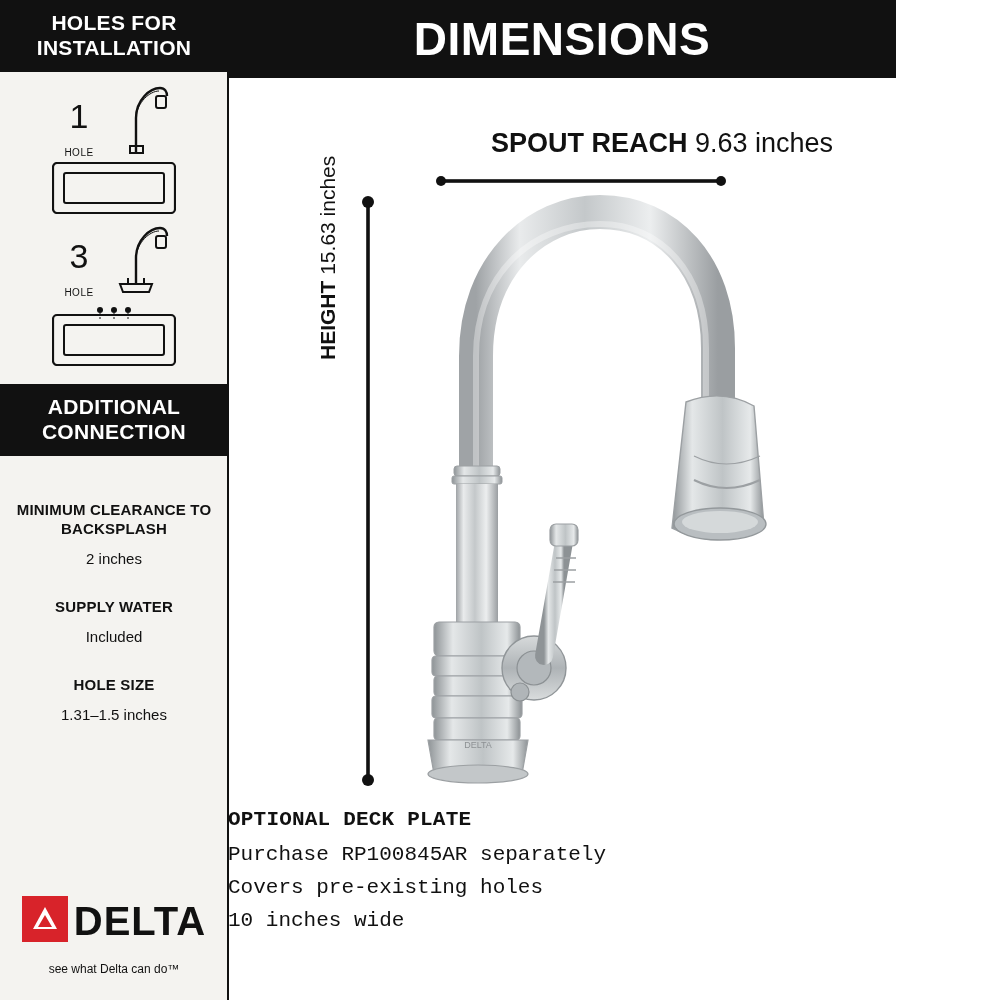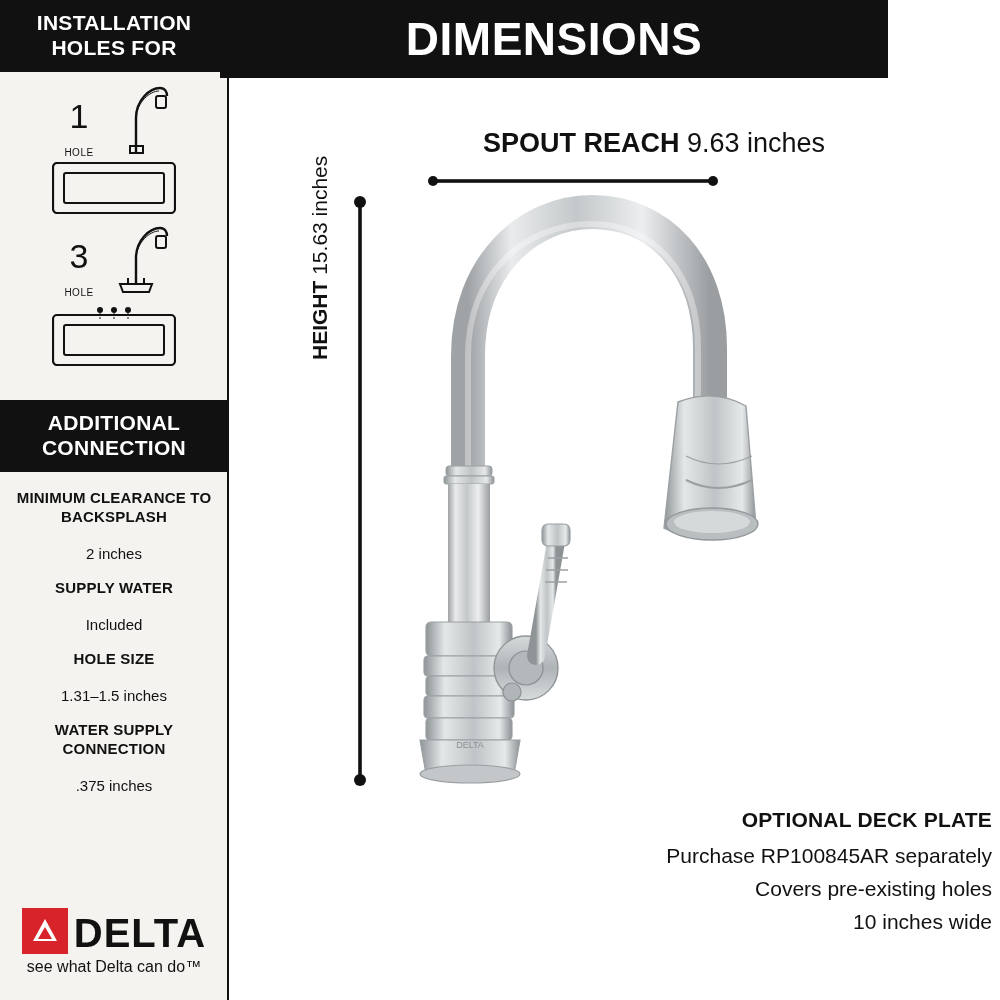--- a/index.html
+++ b/index.html
@@ -34,21 +34,21 @@
     background: #111111;
     color: #ffffff;
     text-align: center;
     padding: 10px 6px 12px 6px;
     font-weight: bold;
     font-size: 21px;
     line-height: 25px;
     letter-spacing: 0.3px;
   }
   .sidebar-header.second {
-    margin-top: 16px;
+    margin-top: 0;
   }
   .holes-block {
     padding: 14px 0 6px 0;
     background: #f4f3f0;
   }
   .hole-item {
     display: flex;
     flex-direction: column;
     align-items: center;
     margin-bottom: 8px;
@@ -91,25 +91,26 @@
     text-align: center;
   }
   .addl-item {
     margin-bottom: 14px;
   }
   .addl-title {
     font-weight: bold;
     font-size: 15px;
     line-height: 19px;
     letter-spacing: 0.2px;
+    margin-top: 28px;
   }
   .addl-value {
     font-size: 15px;
     line-height: 20px;
-    margin-top: 18px;
+    margin-top: 11px;
   }
 
   
   .logo-wrap {
     position: absolute;
     left: 0;
     bottom: 24px;
     width: 228px;
     text-align: center;
   }
@@ -121,29 +122,29 @@
   .logo-text {
     font-family: "Liberation Sans", sans-serif;
     font-weight: bold;
     font-size: 40px;
     letter-spacing: 1px;
     color: #111;
     margin-left: 6px;
     line-height: 40px;
   }
   .logo-tag {
-    font-size: 16px;
-    margin-top: 0;
+    font-size: 12px;
+    margin-top: 16px;
     color: #111;
   }
 
   
   .main {
     position: absolute;
-    left: 220px; top: 0;
+    left: 228px; top: 0;
     width: 668px;
     height: 1000px;
     border-radius: 32px;
   }
   .main-header {
     background: #111111;
     color: #ffffff;
     height: 78px;
     display: flex;
     align-items: center;
@@ -198,21 +199,22 @@
     position: absolute;
     left: 140px;
     top: 170px;
   }
 
   .deck-block {
     position: absolute;
     left: 0;
     top: 808px;
     width: 772px;
-    text-align: right;
+    text-align: left;
+    font-family: Liberation Mono, monospace;
   }
   .deck-title {
     font-size: 21px;
     font-weight: bold;
     letter-spacing: 0.2px;
     margin-bottom: 7px;
   }
   .deck-line {
     font-size: 21px;
     line-height: 33px;
@@ -228,22 +230,22 @@
   }
 </style>
 </head>
 <body>
 
 <div class="page">
 
   <div class="sidebar">
 
     <div class="sidebar-header">
+      <div>HOLES FOR</div>
       <div>INSTALLATION</div>
-      <div>HOLES FOR</div>
     </div>
 
     <div class="holes-block">
 
       <div class="hole-item">
         <div class="hole-row">
           <div class="hole-label">
             <div class="hole-num">1</div>
             <div class="hole-word">HOLE</div>
           </div>
@@ -308,24 +310,20 @@
         <div class="addl-value">2 inches</div>
       </div>
       <div class="addl-item">
         <div class="addl-title">SUPPLY WATER</div>
         <div class="addl-value">Included</div>
       </div>
       <div class="addl-item">
         <div class="addl-title">HOLE SIZE</div>
         <div class="addl-value">1.31–1.5 inches</div>
       </div>
-      <div class="addl-item">
-        <div class="addl-title">WATER SUPPLY CONNECTION</div>
-        <div class="addl-value">.375 inches</div>
-      </div>
     </div>
 
     <div class="logo-wrap">
       <div class="logo-row">
         <span>
           <svg width="46" height="46" viewBox="0 0 46 46">
             <rect x="0" y="0" width="46" height="46" fill="#d8232a"></rect>
             <path d="M23 11 L35 33 L11 33 Z" fill="#ffffff"></path>
             <path d="M23 19 L30 31 L16 31 Z" fill="#d8232a"></path>
           </svg>

